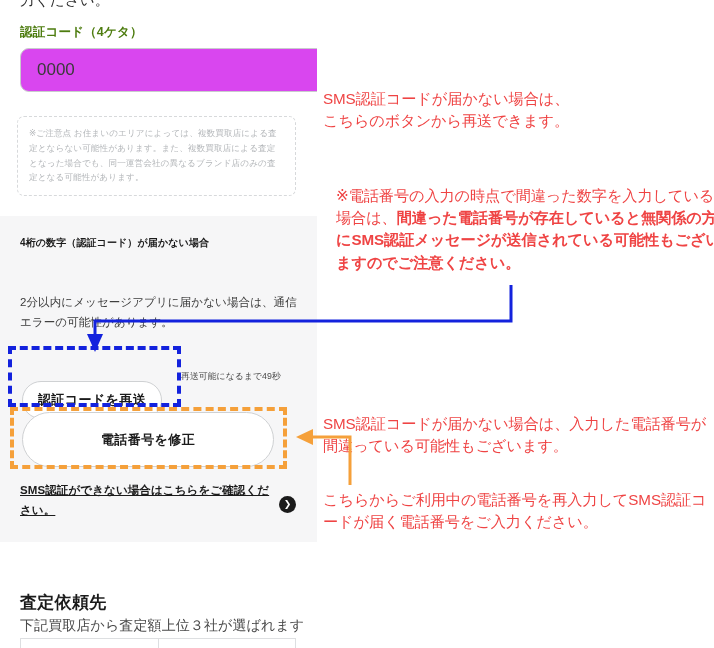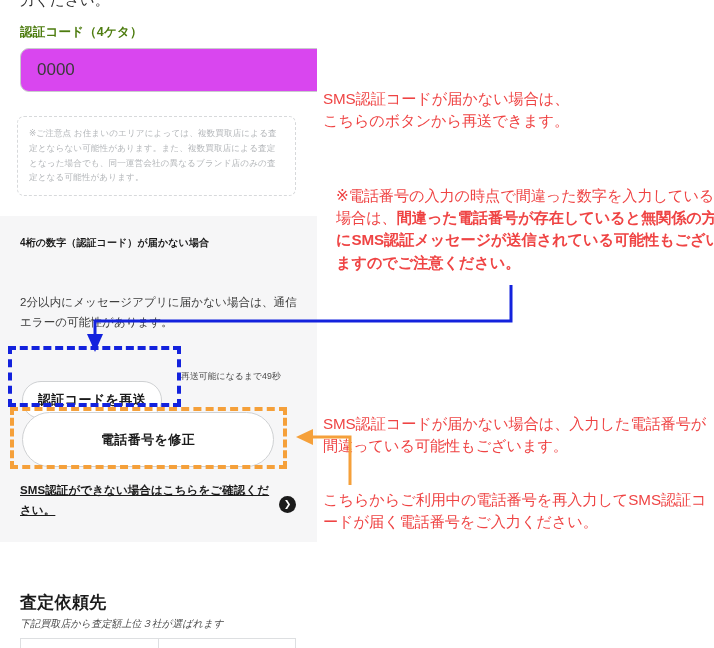--- a/index.html
+++ b/index.html
@@ -185,24 +185,23 @@
     top: 591px;
     font-size: 17px;
     font-weight: bold;
     color: #1b1b1b;
     letter-spacing: 0.3px;
   }
   .section2-sub {
     position: absolute;
     left: 20px;
     top: 617px;
-    font-size: 10px;
+    font-size: 14px;
     color: #4a4a4a;
     letter-spacing: 0.1px;
-    font-style: italic;
   }
   .shop-table {
     position: absolute;
     left: 20px;
     top: 638px;
     width: 276px;
     height: 12px;
     border: 1px solid #dddfe1;
     border-right: none;
     box-sizing: border-box;

